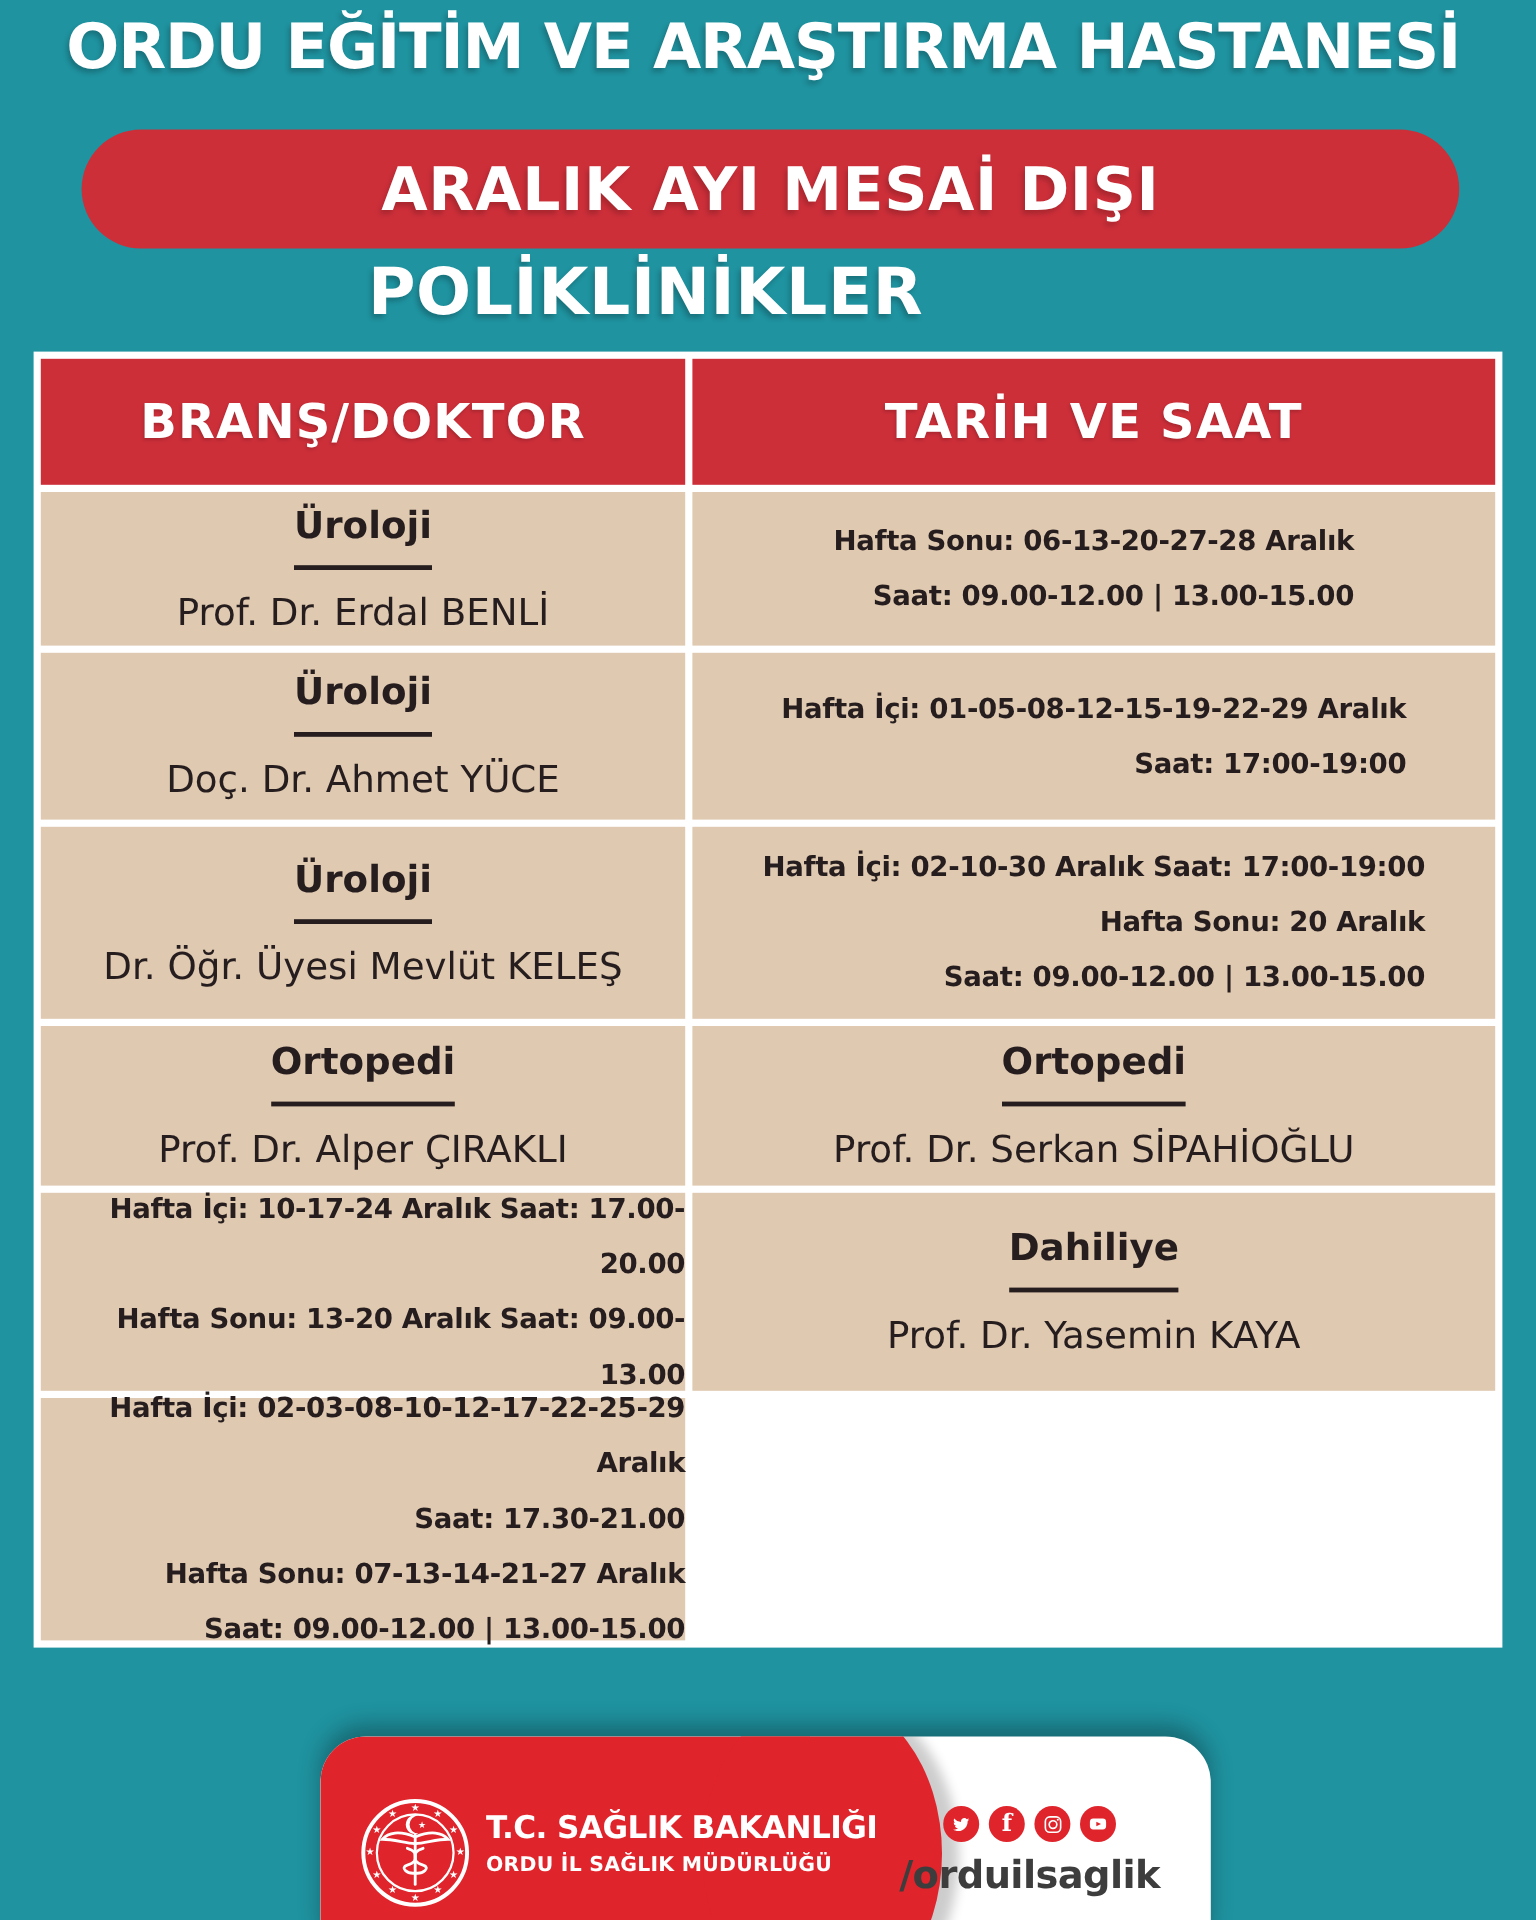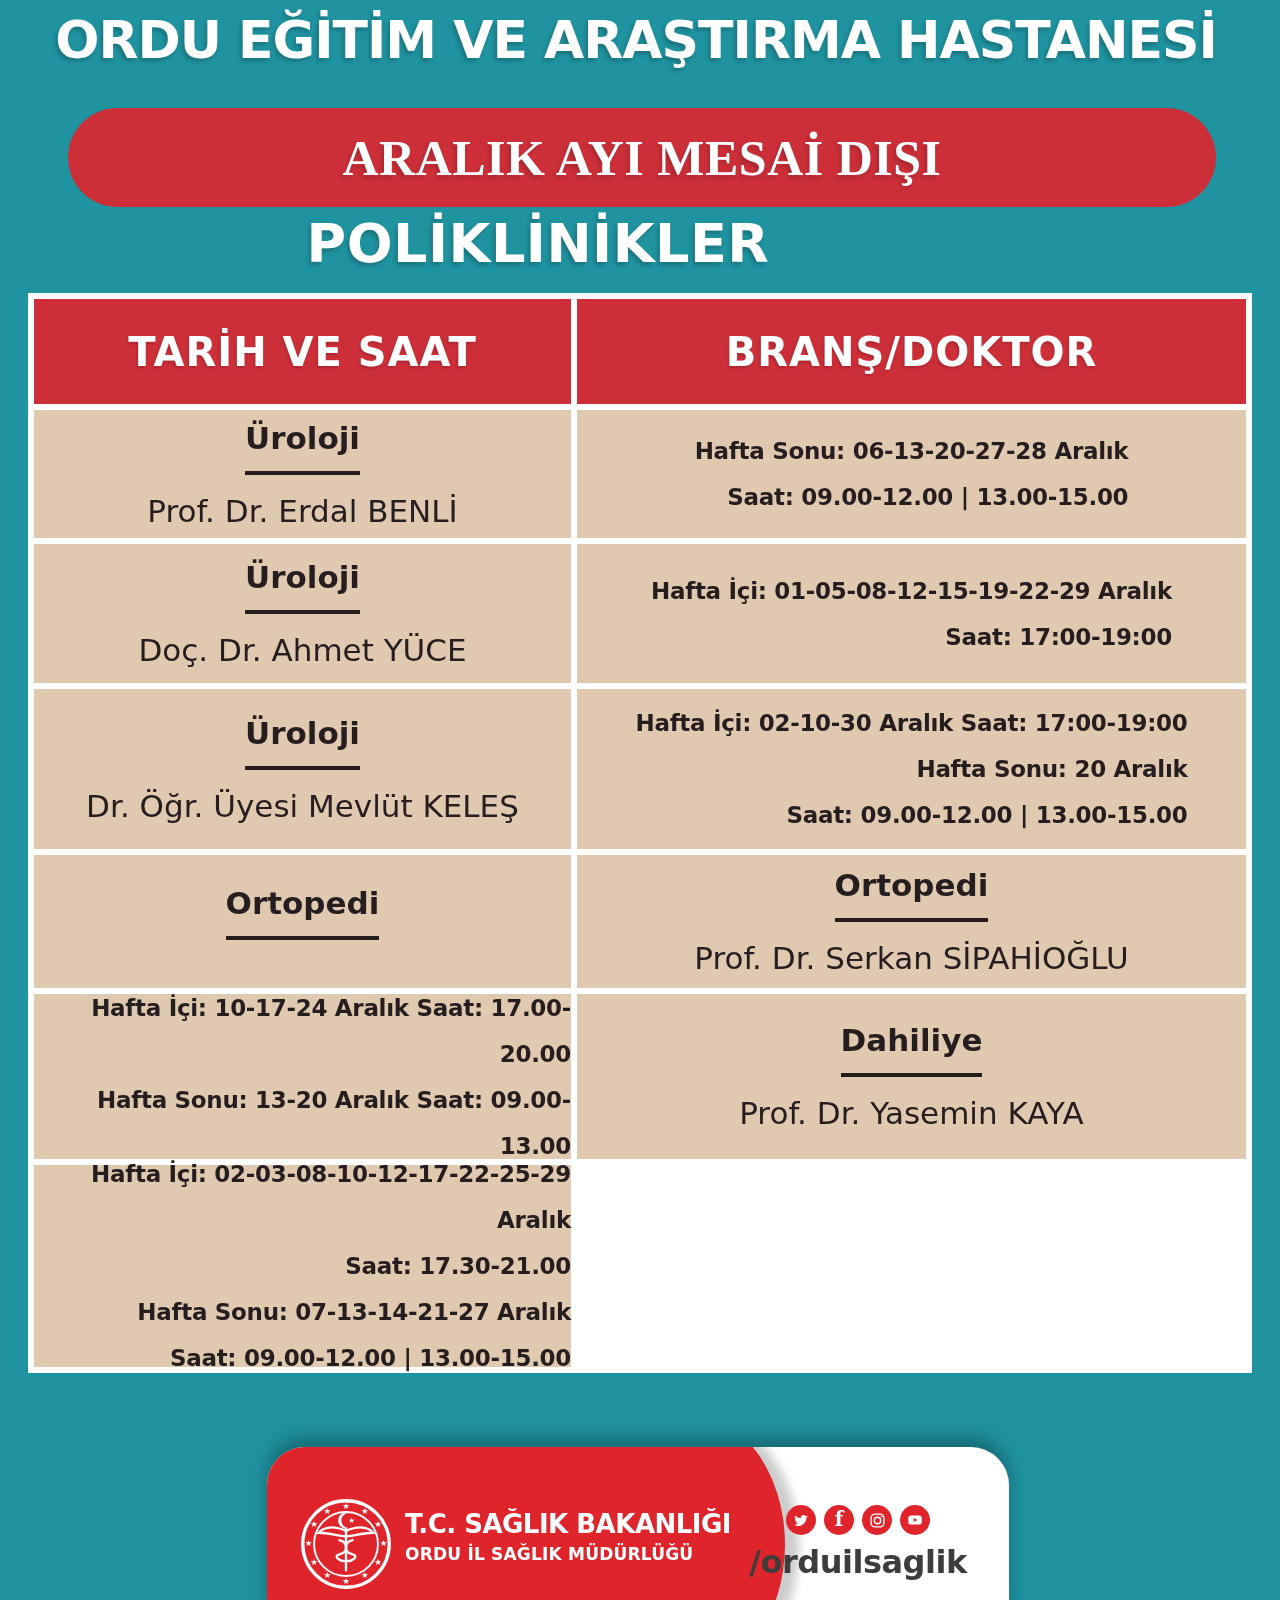--- a/index.html
+++ b/index.html
@@ -23,21 +23,21 @@
   .title1{
     position:absolute;top:10px;left:0;width:1272px;
     text-align:center;color:var(--white);
     font-size:52px;font-weight:bold;letter-spacing:-1px;
     text-shadow:-2px 3px 4px rgba(0,0,0,0.22);
     white-space:nowrap;
   }
   .pill{
     position:absolute;top:108px;left:68px;width:1148px;height:99px;
     background:var(--table-red);border-radius:52px;
-    display:flex;align-items:center;justify-content:center;font-family:Liberation Serif, serif;
+    display:flex;align-items:center;justify-content:center;
   }
   .pill-text{
     color:var(--white);font-size:50px;font-weight:bold;letter-spacing:0.5px;
     text-shadow:-2px 3px 4px rgba(0,0,0,0.18);
     white-space:nowrap;
   }
   .title2{
     position:absolute;top:212px;left:0;width:1076px;
     text-align:center;color:var(--white);
     font-size:54px;font-weight:bold;letter-spacing:0.5px;
@@ -120,22 +120,22 @@
 <div class="title1">ORDU EĞİTİM VE ARAŞTIRMA HASTANESİ</div>
 
 <div class="pill">
   <span class="pill-text">ARALIK AYI MESAİ DIŞI</span>
 </div>
 
 <div class="title2">POLİKLİNİKLER</div>
 
 <div class="table">
 
+  <div class="cell head">BRANŞ/DOKTOR</div>
   <div class="cell head">TARİH VE SAAT</div>
-  <div class="cell head">BRANŞ/DOKTOR</div>
 
   <div class="cell body">
     <div class="branch">Üroloji</div>
     <div class="doctor">Prof. Dr. Erdal BENLİ</div>
   </div>
   <div class="cell body">
     <div class="schedule">Hafta Sonu: 06-13-20-27-28 Aralık
 Saat: 09.00-12.00 | 13.00-15.00</div>
   </div>
 
@@ -153,20 +153,21 @@
     <div class="doctor">Dr. Öğr. Üyesi Mevlüt KELEŞ</div>
   </div>
   <div class="cell body">
     <div class="schedule">Hafta İçi: 02-10-30 Aralık Saat: 17:00-19:00
 Hafta Sonu: 20 Aralık
 Saat: 09.00-12.00 | 13.00-15.00</div>
   </div>
 
   <div class="cell body">
     <div class="branch">Ortopedi</div>
+    <div class="doctor">Prof. Dr. Alper ÇIRAKLI</div>
   </div>
 
   <div class="cell body">
     <div class="branch">Ortopedi</div>
     <div class="doctor">Prof. Dr. Serkan SİPAHİOĞLU</div>
   </div>
   <div class="cell body">
     <div class="schedule">Hafta İçi: 10-17-24 Aralık Saat: 17.00-20.00
 Hafta Sonu: 13-20 Aralık Saat: 09.00-13.00</div>
   </div>

